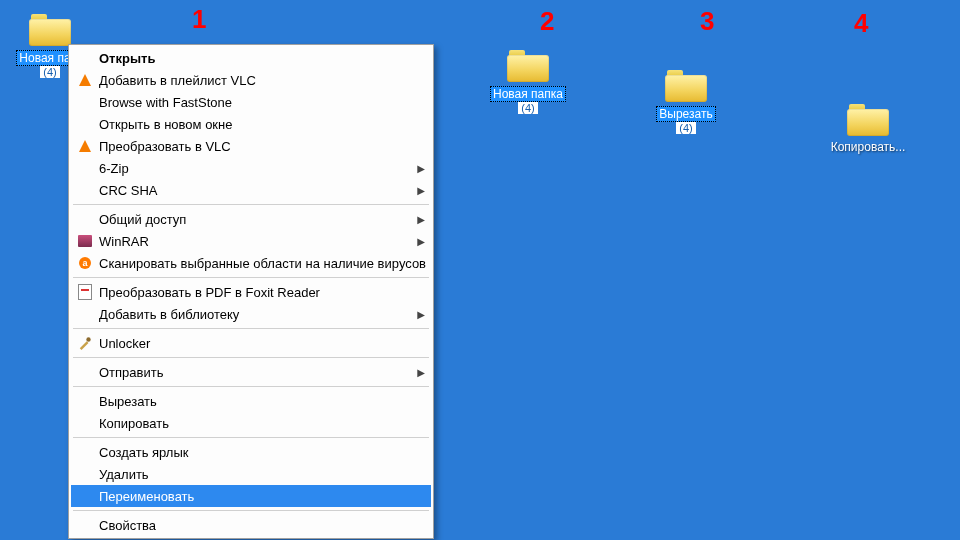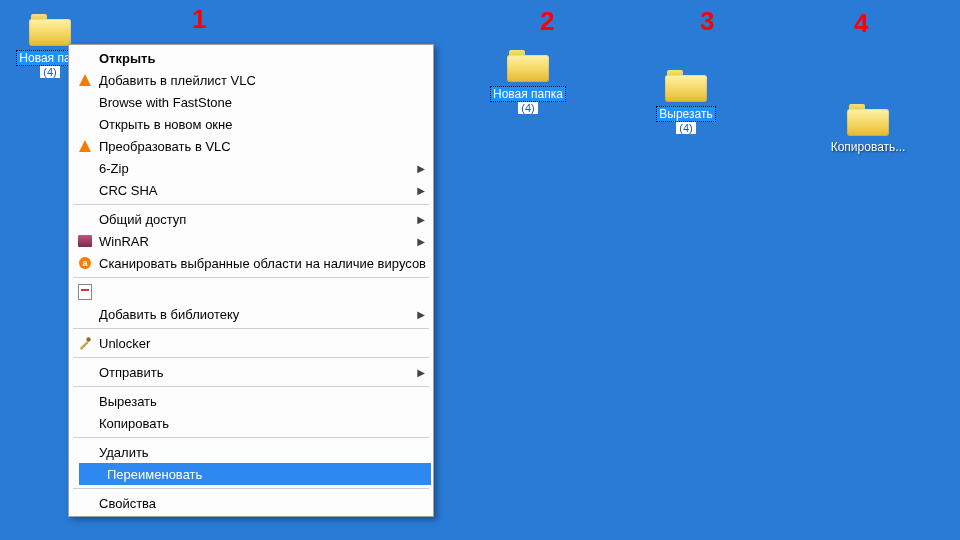--- a/index.html
+++ b/index.html
@@ -101,21 +101,20 @@
     display: flex;
     align-items: center;
     height: 22px;
     padding: 0 6px 0 28px;
     position: relative;
     white-space: nowrap;
   }
   .ctxmenu .row.highlight {
     background: #2d89ef;
     color: #fff;
-    margin-left: 8px;
   }
   .ctxmenu .row.bold { font-weight: 700; }
   .ctxmenu .sep {
     height: 0;
     border-top: 1px solid #d0d0d0;
     margin: 3px 2px;
   }
   .ctxmenu .ic {
     position: absolute;
     left: 6px; top: 3px;
@@ -232,20 +231,21 @@
         </span>
       <span>Сканировать выбранные области на наличие вирусов</span>
     </div>
 
     <div class="sep"></div>
 
     <div class="row">
       <span class="ic">
           <span class="foxit"></span>
         </span>
+      <span>Преобразовать в PDF в Foxit Reader</span>
     </div>
     <div class="row">
       <span>Добавить в библиотеку</span>
       <span class="arrow">▶</span>
     </div>
 
     <div class="sep"></div>
 
     <div class="row">
       <span class="ic unlocker">
@@ -269,20 +269,23 @@
     <div class="row">
       <span>Вырезать</span>
     </div>
     <div class="row">
       <span>Копировать</span>
     </div>
 
     <div class="sep"></div>
 
     <div class="row">
+      <span>Создать ярлык</span>
+    </div>
+    <div class="row">
       <span>Удалить</span>
     </div>
     <div class="row highlight">
       <span>Переименовать</span>
     </div>
 
     <div class="sep"></div>
 
     <div class="row">
       <span>Свойства</span>

